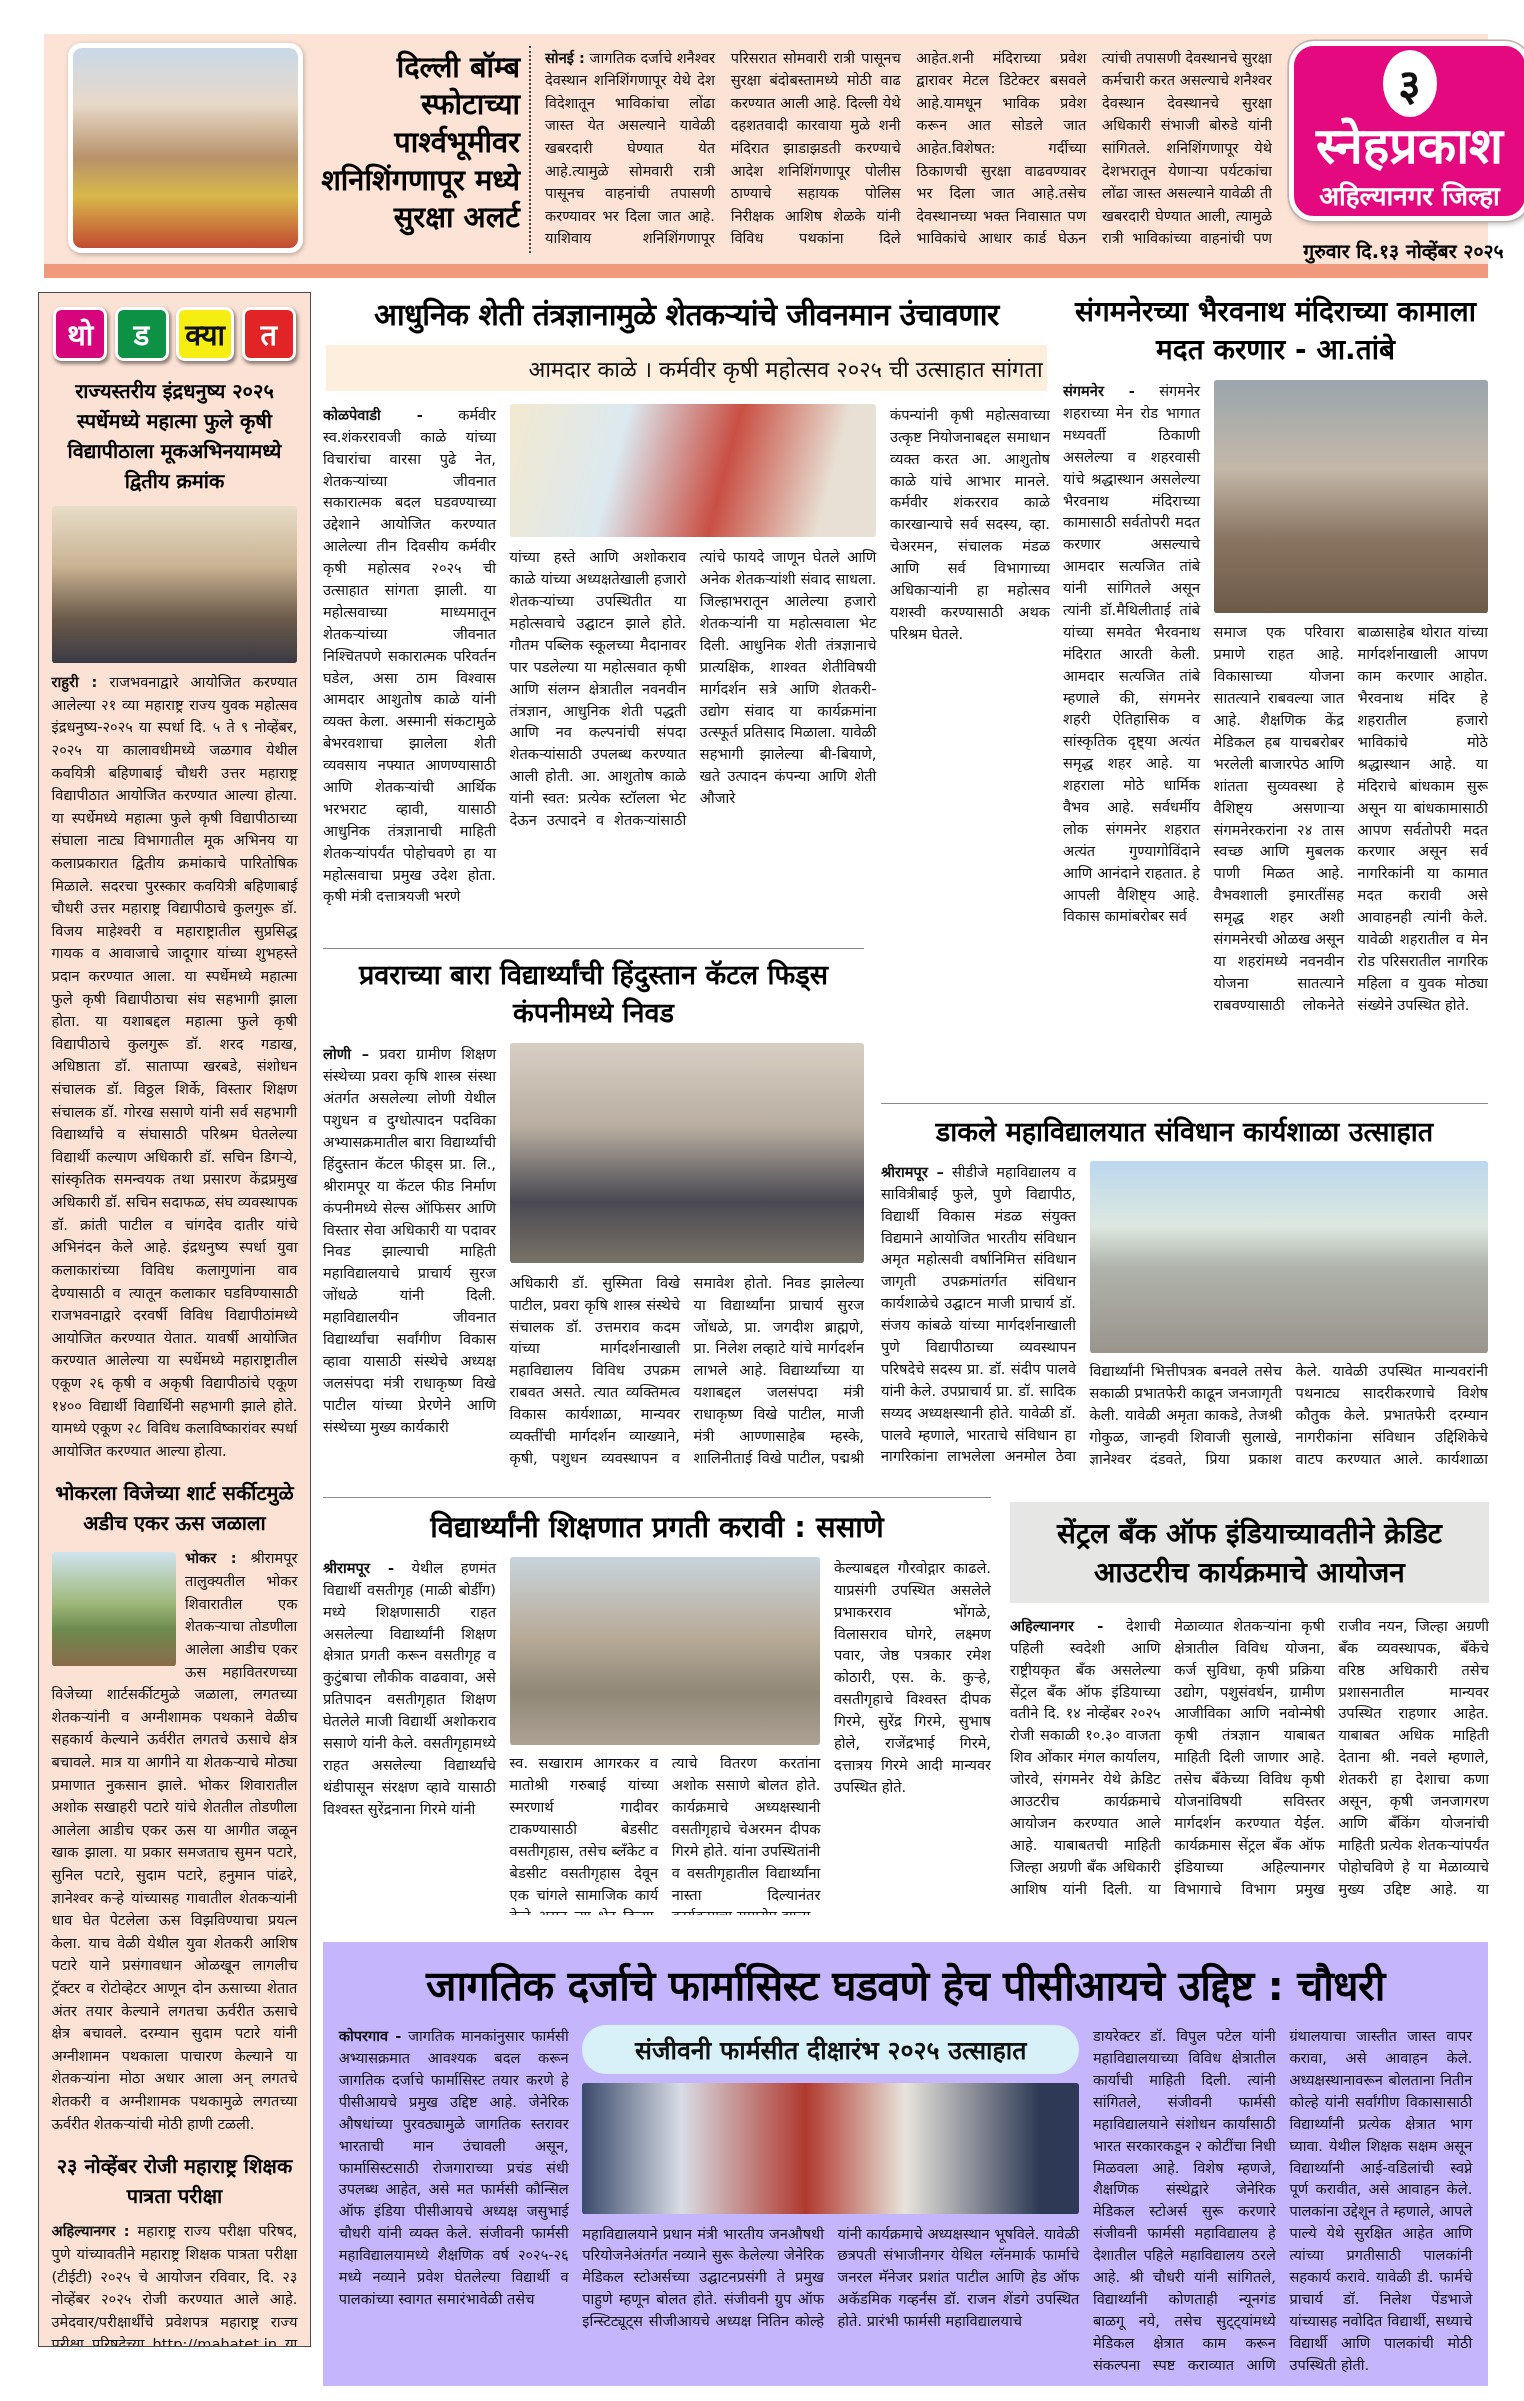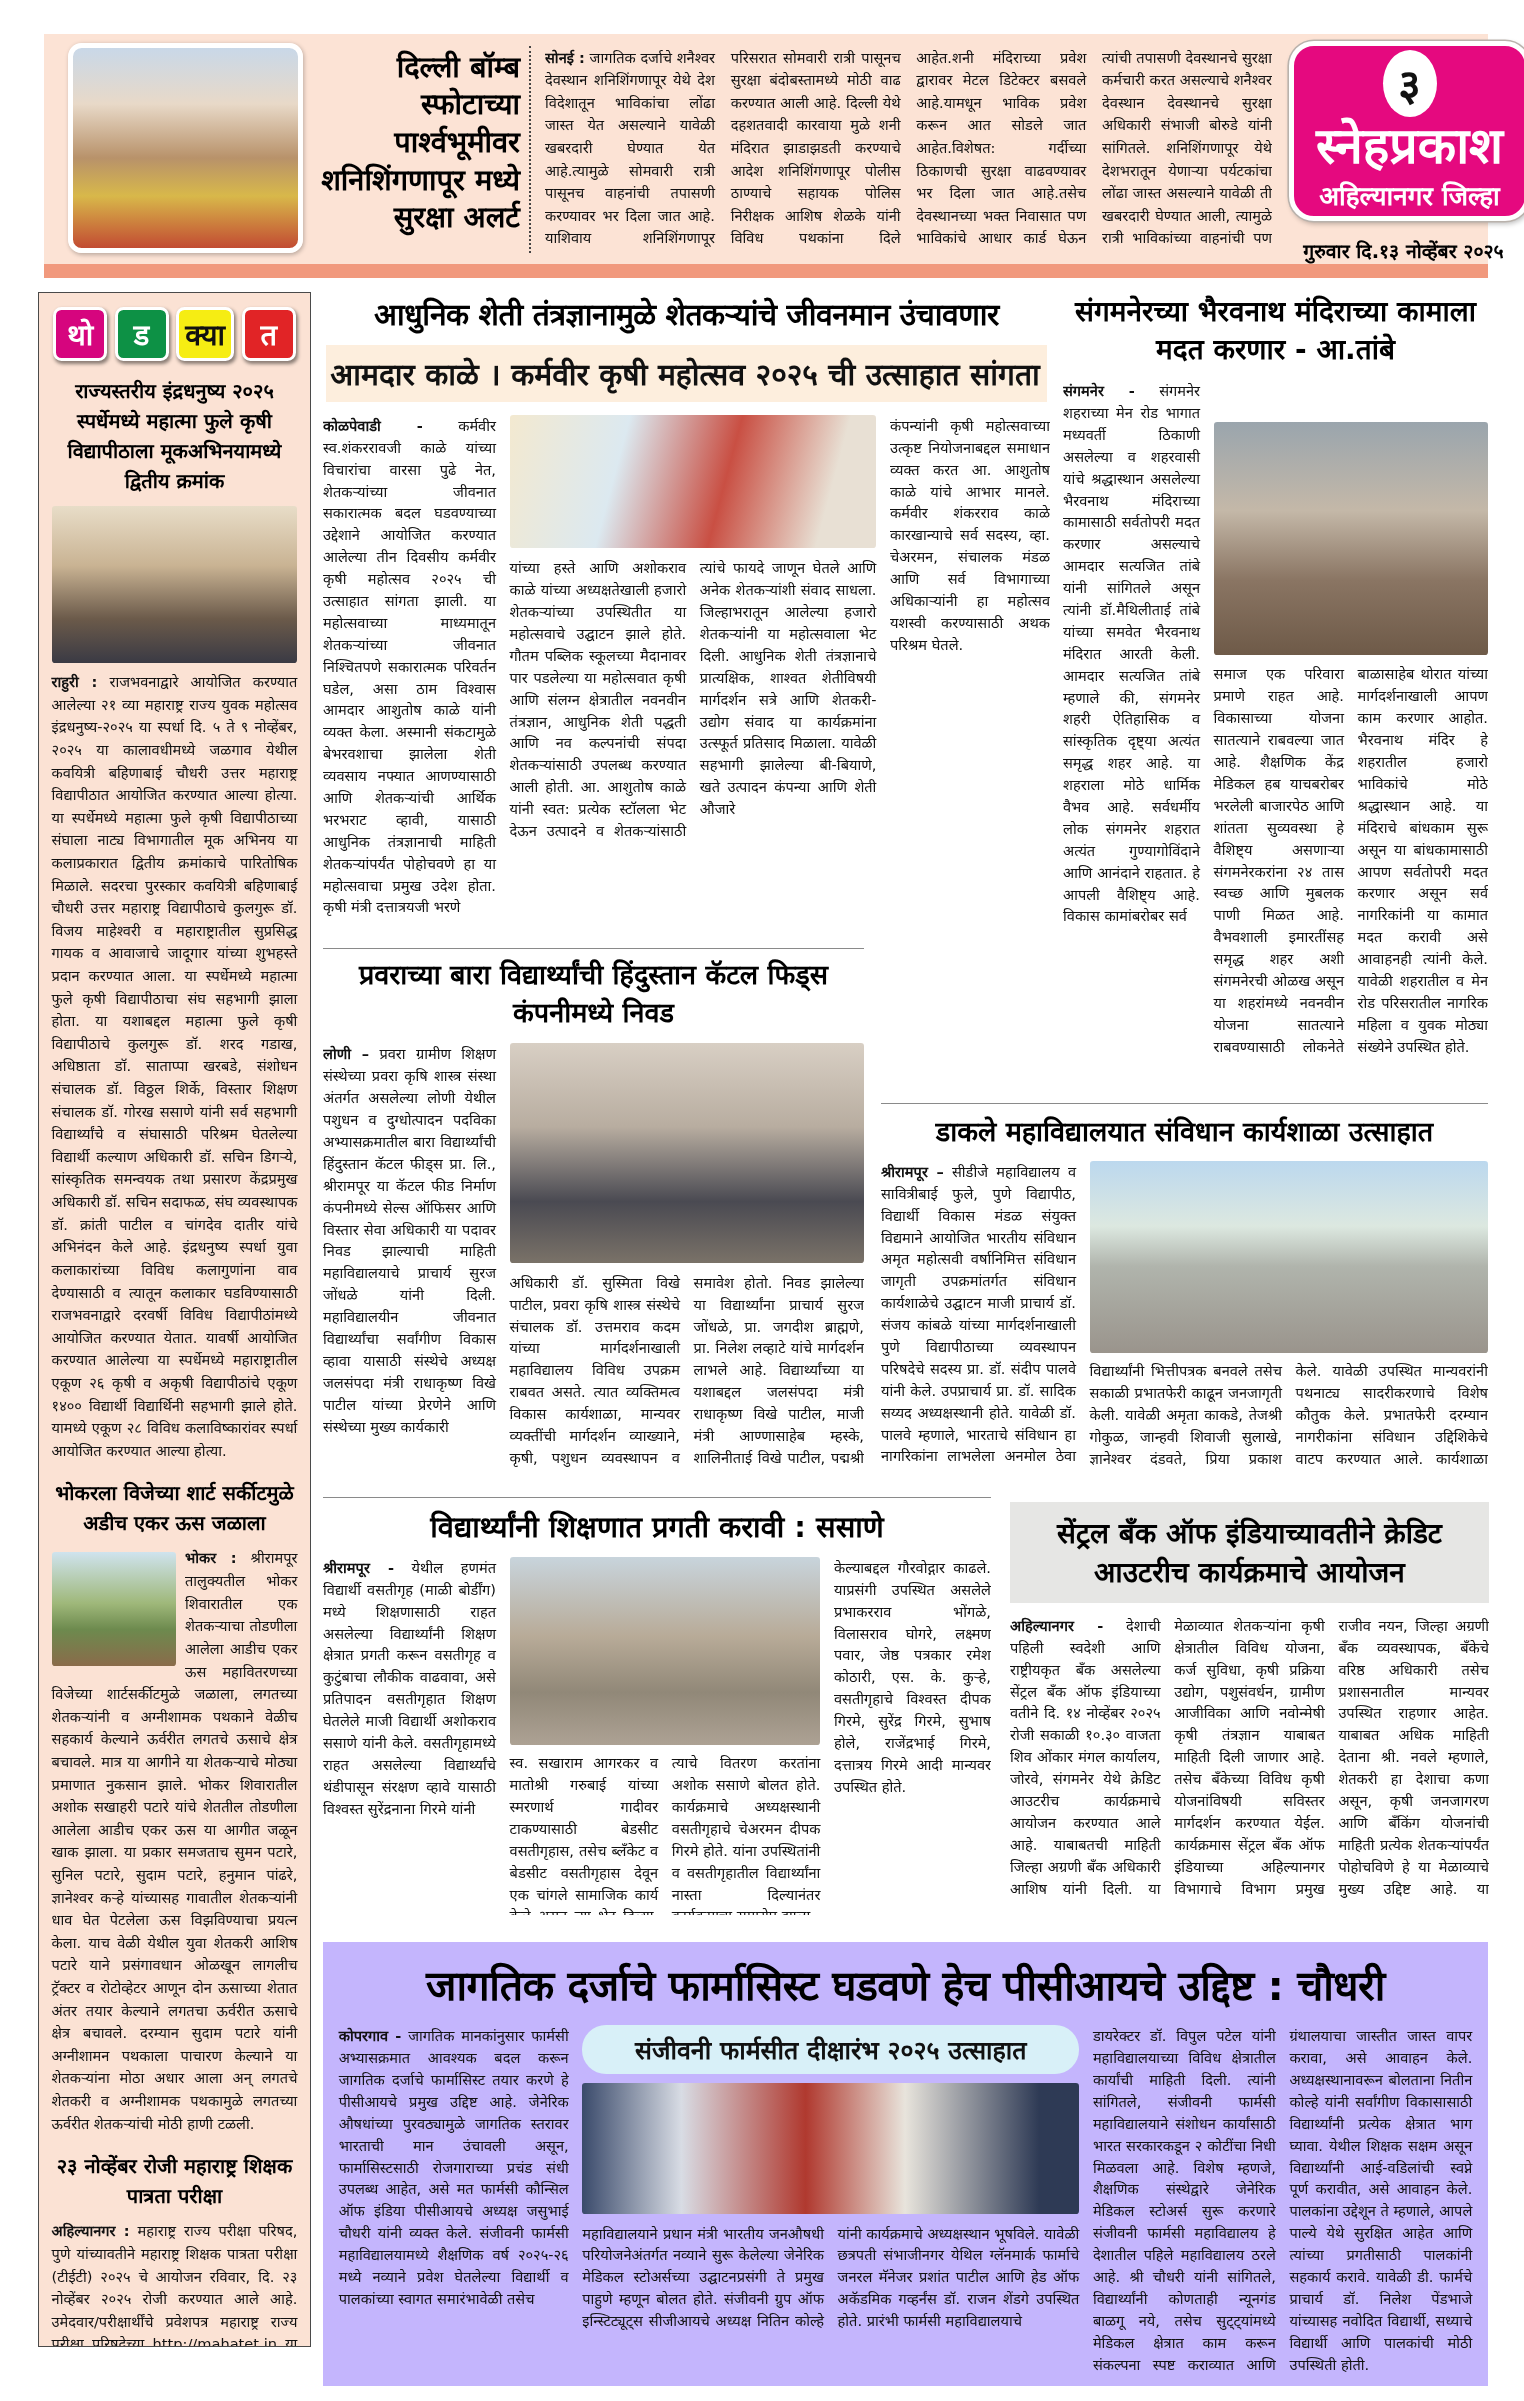--- a/index.html
+++ b/index.html
@@ -92,37 +92,37 @@
   .art p  { font-size:14.6px; line-height:1.5; text-align:justify; }
   .dl { font-weight:700; }
   .cols { display:flex; gap:13.6px; }
   .twocol { column-count:2; column-gap:13.6px; }
 
   
   .agri { left:323px; top:293px; width:727px; height:644px; }
   .agri h2 { font-size:30px; white-space:nowrap; letter-spacing:-0.5px; }
   .agri .subhead {
     margin:10.5px 3.1px 0; background:#fdeedd; padding:8.4px 4.2px;
-    font-size:30px; font-weight:700; text-align:left; white-space:nowrap;
+    font-size:22px; font-weight:400; text-align:right; white-space:nowrap;
   }
   .agri .cols { margin-top:12.6px; }
   .agri .c1 { flex:0 0 173px; }
   .agri .mid { flex:1 1 auto; }
   .agri .c4 { flex:0 0 160px; }
   .agri-photo {
     width:100%; height:133px; margin-bottom:9.4px;
     background:linear-gradient(105deg,#f3e9d0 0%,#dce9f0 30%,#c94f43 58%,#e8e0d4 85%);
   }
 
   
   .bhairav { left:1063px; top:293px; width:425px; height:801px; }
   .bhairav h2 { font-size:28px; line-height:1.35; }
   .bhairav .cols { margin-top:11.5px; }
   .bhairav .c1 { flex:0 0 137px; }
-  .bhairav .right { flex:1 1 auto;margin-top:42px; }
+  .bhairav .right { flex:1 1 auto; }
   .bhairav-photo {
     width:100%; height:233px; margin-bottom:8.4px;
     background:linear-gradient(180deg,#9aa5ad 0%,#c4b8a8 38%,#8a7563 68%,#6e5a48 100%);
   }
 
   
   .pravara { left:323px; top:948px; width:541px; height:520px; border-top:1.6px solid #8a8a8a; padding-top:7.3px; }
   .pravara h2 { font-size:27px; line-height:1.4; }
   .pravara .cols { margin-top:11.5px; }
   .pravara .c1 { flex:0 0 173px; }

